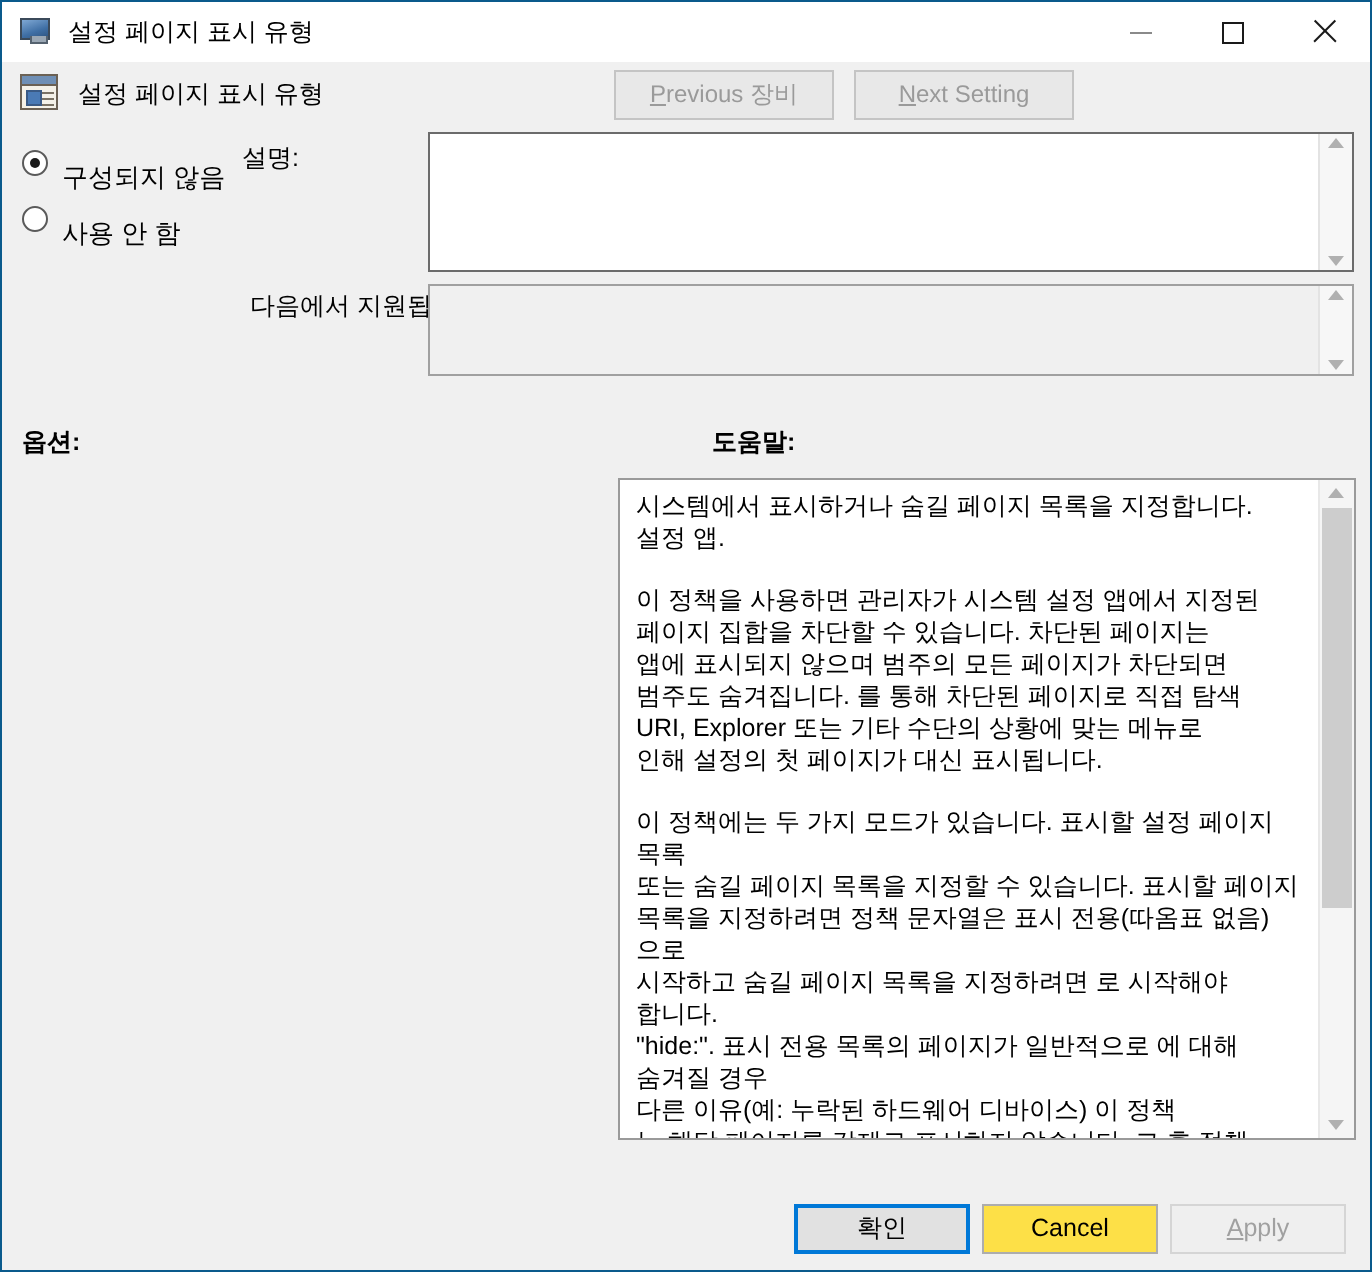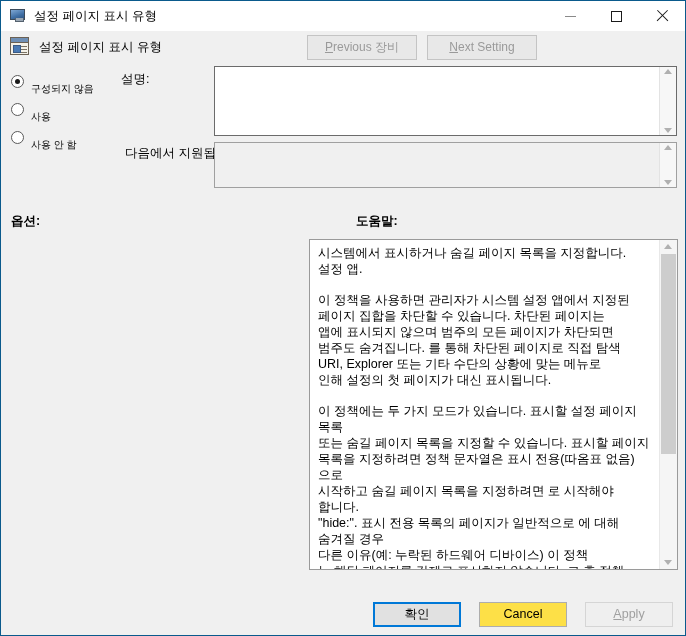--- a/index.html
+++ b/index.html
@@ -203,21 +203,21 @@
   }
   .radio-row.checked .radio-mark::after {
     content: "";
     position: absolute;
     left: 3px; top: 3px;
     width: 5px; height: 5px;
     border-radius: 50%;
     background: #1a1a1a;
   }
   .radio-label {
-    font-size: 10px;
+    font-size: 13px;
     white-space: nowrap;
     margin-top: 16px;
   }
   .lbl-desc {
     position: absolute;
     left: 120px; top: 8px;
     font-size: 12.5px;
   }
   .lbl-supported {
     position: absolute;
@@ -360,21 +360,21 @@
   }
 
   
   .footer {
     flex: 0 0 auto;
     height: 42px;
     display: flex;
     align-items: center;
     justify-content: flex-end;
     padding-right: 12px;
-    gap: 18px;
+    gap: 6px;
     background: #f0f0f0;
   }
   .btn {
     width: 88px;
     height: 25px;
     box-sizing: border-box;
     font-size: 12.5px;
     display: flex;
     align-items: center;
     justify-content: center;
@@ -438,24 +438,20 @@
           <span>ext Setting</span>
         </div>
     </div>
   </div>
 
   <div class="top-area">
     <div class="radio-group">
       <div class="radio-row checked">
         <div class="radio-mark"></div>
         <div class="radio-label">구성되지 않음</div>
-      </div>
-      <div class="radio-row">
-        <div class="radio-mark"></div>
-        <div class="radio-label">사용</div>
       </div>
       <div class="radio-row">
         <div class="radio-mark"></div>
         <div class="radio-label">사용 안 함</div>
       </div>
     </div>
 
     <div class="lbl-desc">설명:</div>
     <div class="desc-box">
       <div class="box-body"></div>

